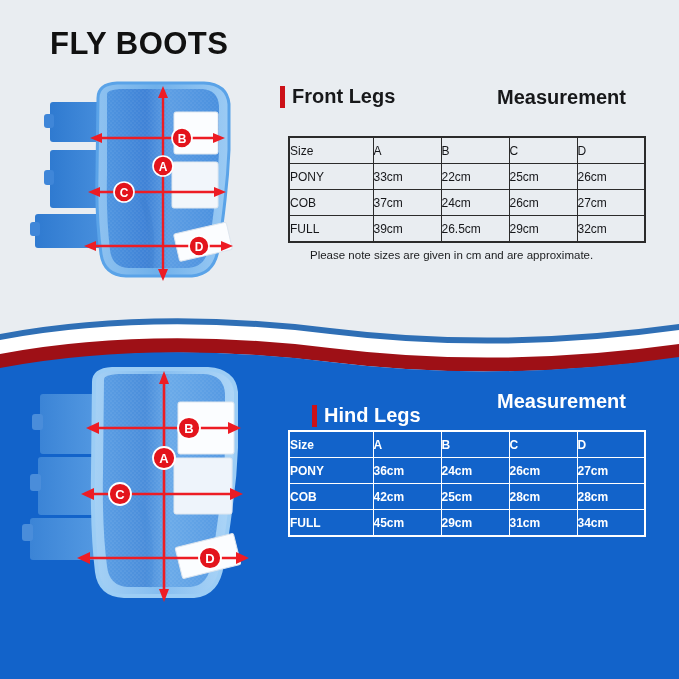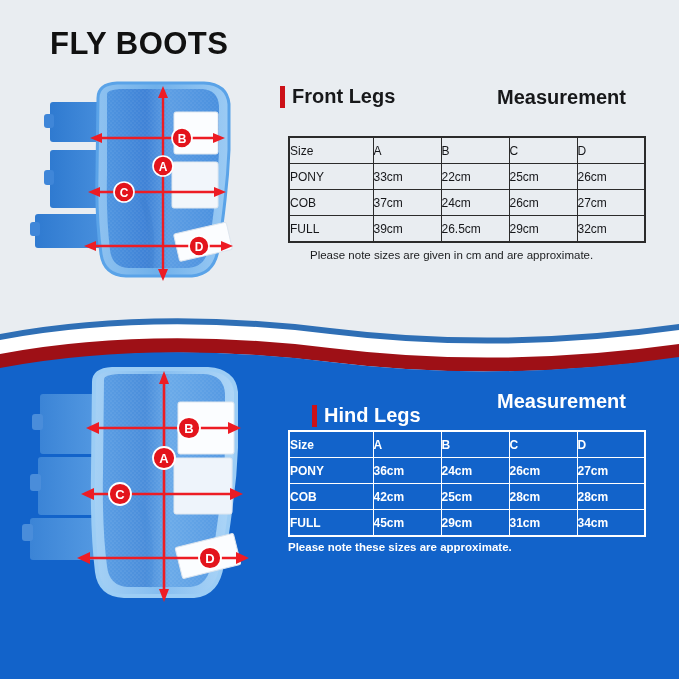--- a/index.html
+++ b/index.html
@@ -410,15 +410,14 @@
       <tr>
         <td>FULL</td>
         <td>45cm</td>
         <td>29cm</td>
         <td>31cm</td>
         <td>34cm</td>
       </tr>
     </tbody>
   </table>
 
-  <div class="note note-light" style="left:288px; top:541px;">Please note these sizes are approximate.</div>
 
 </div>
 
 </body></html>

